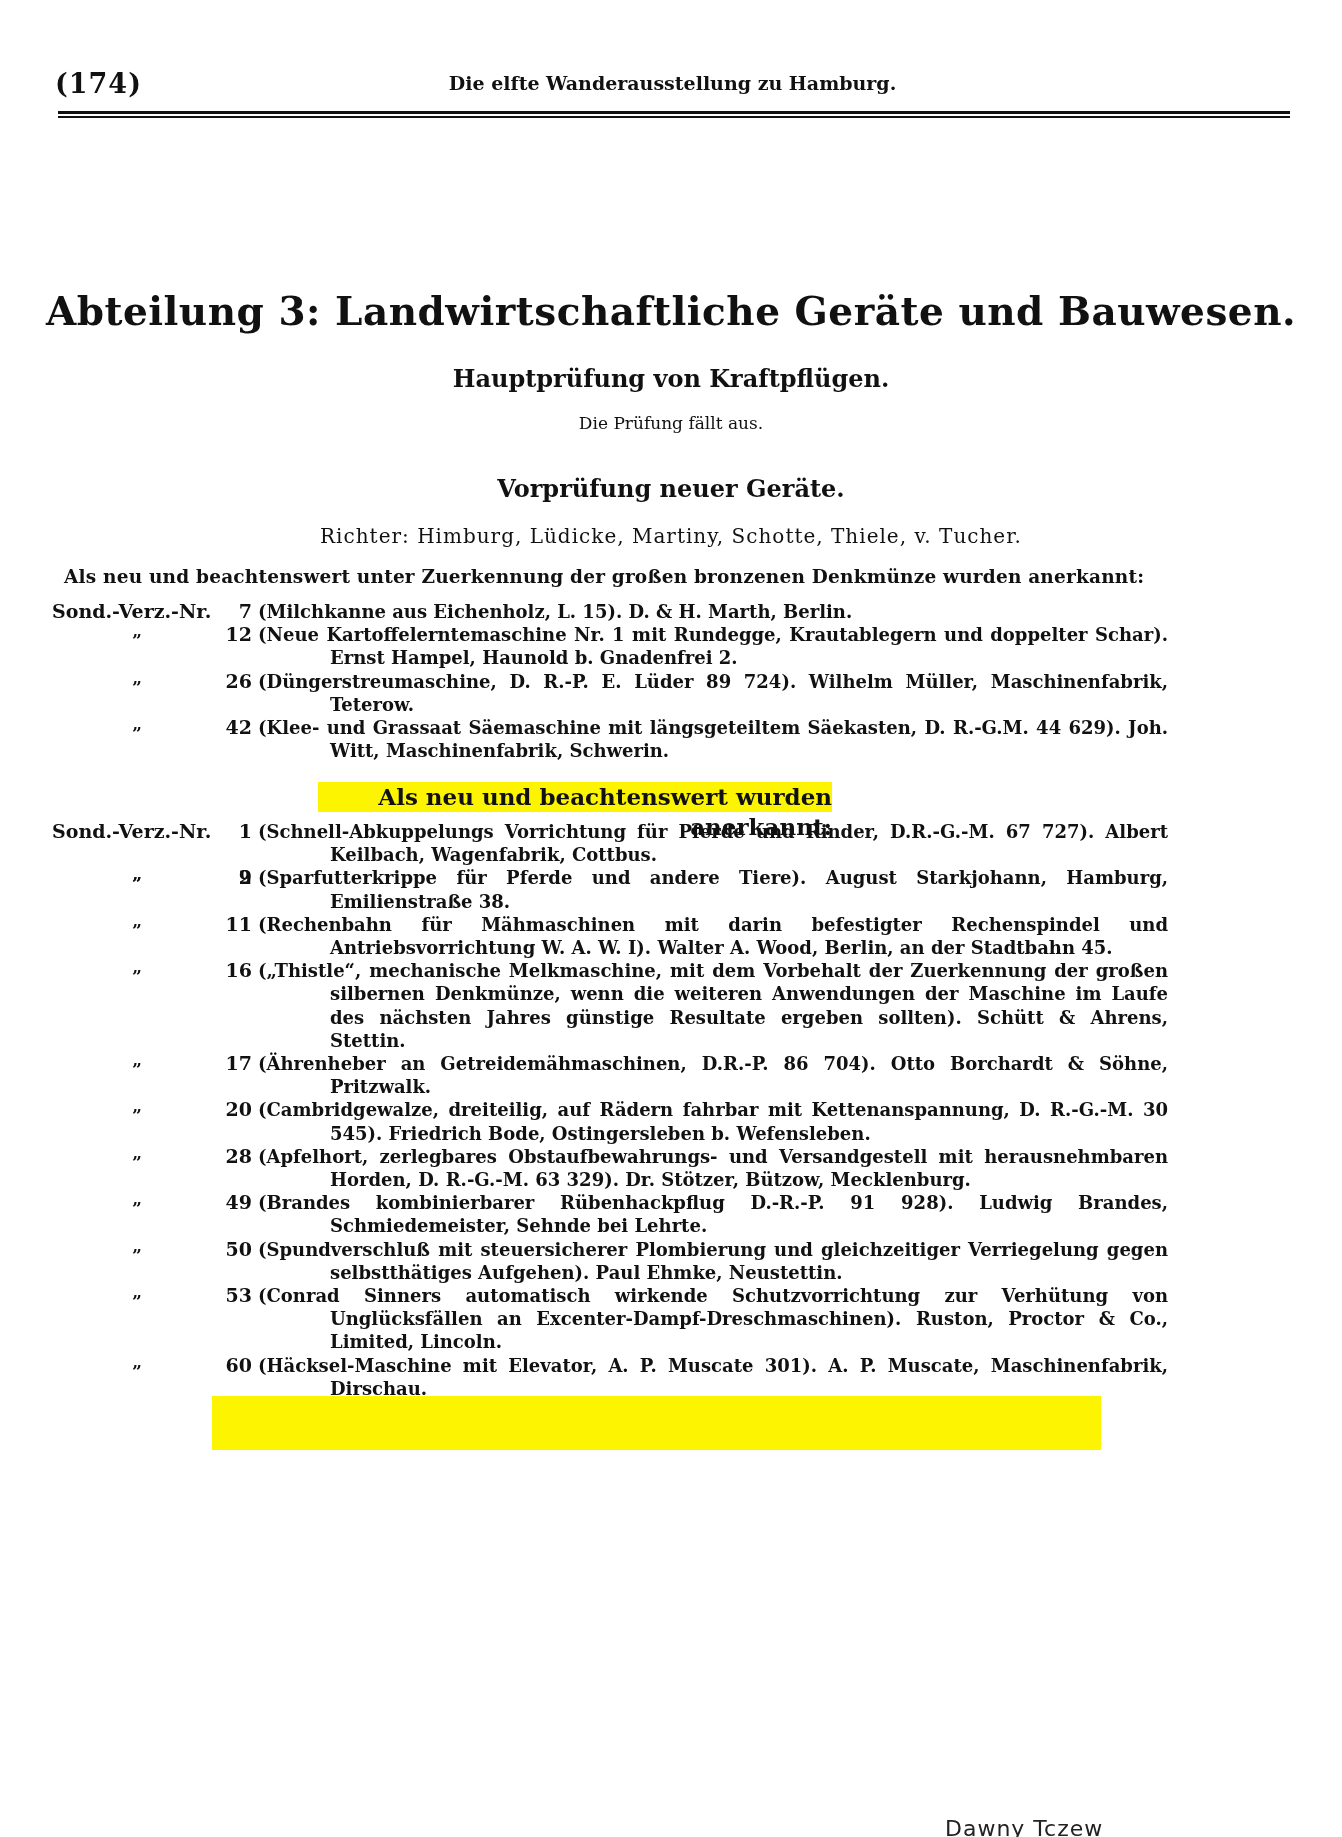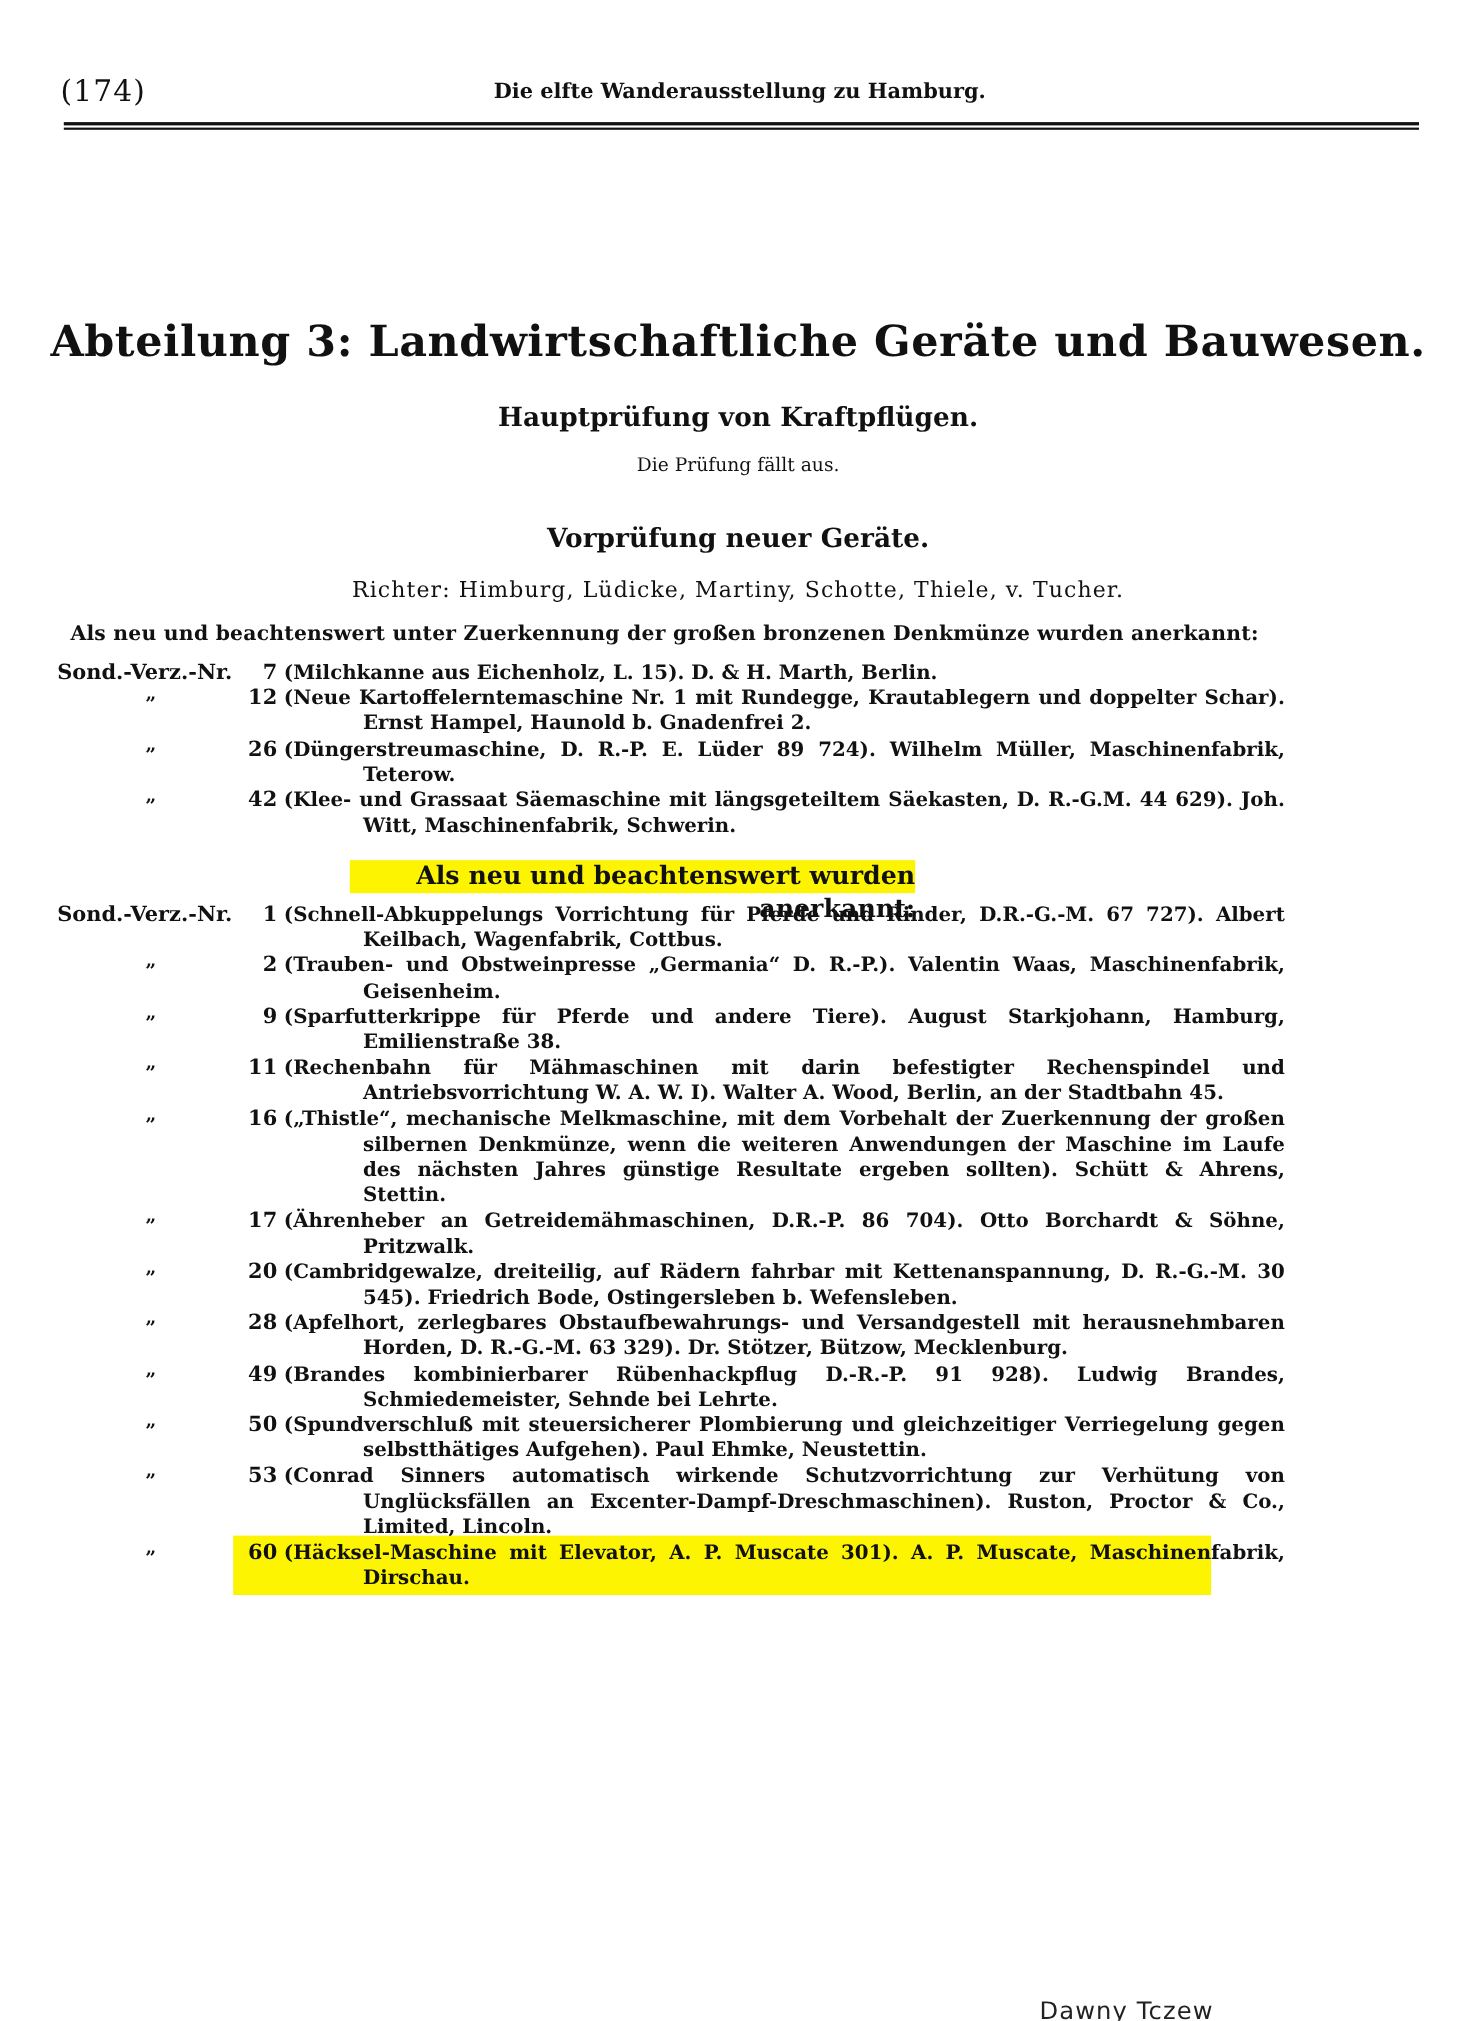--- a/index.html
+++ b/index.html
@@ -1,20 +1,20 @@
 <!DOCTYPE html>
 <html><head>
 <meta charset="utf-8">
 <style>
   html, body { margin: 0; padding: 0; background: #ffffff; }
   body { width: 1342px; height: 1837px; position: relative; overflow: hidden; color: #111; font-family: "DejaVu Serif", serif; }
   .page { position: absolute; left: 0; top: 0; width: 1342px; height: 1837px; }
 
   .running-head { position: absolute; top: 68px; left: 55px; width: 1235px; height: 36px; }
-  .page-num { position: absolute; left: 0; top: 0; font-size: 27px; font-weight: normal; letter-spacing: 1px; }
+  .page-num { position: absolute; left: 0; top: 0; font-size: 27px; font-weight: bold; letter-spacing: 1px; }
   .running-title { position: absolute; left: 0; right: 0; top: 4px; text-align: center; font-size: 19px; font-weight: bold; }
   .rule { position: absolute; left: 58px; width: 1232px; background: #111; }
   .rule.r1 { top: 111px; height: 3px; }
   .rule.r2 { top: 116px; height: 2px; }
 
   .center { position: absolute; left: 0; width: 1342px; text-align: center; font-weight: bold; }
   .h-main { top: 288px; font-size: 39px; letter-spacing: 0.5px; }
   .h-sub { top: 364px; font-size: 24px; }
   .h-note { top: 413px; font-size: 17px; font-weight: normal; }
   .h-sub2 { top: 474px; font-size: 24px; }
@@ -88,21 +88,20 @@
 
   <div class="entries g2">
     <div class="entry">
       <span class="entry-label">Sond.-Verz.-Nr.</span>
       <span class="entry-num">1</span>
       <div class="entry-text">(Schnell-Abkuppelungs Vorrichtung für Pferde und Rinder, D.R.-G.-M. 67 727). Albert Keilbach, Wagenfabrik, Cottbus.</div>
     </div>
     <div class="entry">
       <span class="entry-label ditto">”</span>
       <span class="entry-num">2</span>
-      <div class="entry-text">(Trauben- und Obstweinpresse „Germania“ D. R.-P.). Valentin Waas, Maschinenfabrik, Geisenheim.</div>
     </div>
     <div class="entry">
       <span class="entry-label ditto">”</span>
       <span class="entry-num">9</span>
       <div class="entry-text">(Sparfutterkrippe für Pferde und andere Tiere). August Starkjohann, Hamburg, Emilienstraße 38.</div>
     </div>
     <div class="entry">
       <span class="entry-label ditto">”</span>
       <span class="entry-num">11</span>
       <div class="entry-text">(Rechenbahn für Mähmaschinen mit darin befestigter Rechenspindel und Antriebsvorrichtung W. A. W. I). Walter A. Wood, Berlin, an der Stadtbahn 45.</div>

